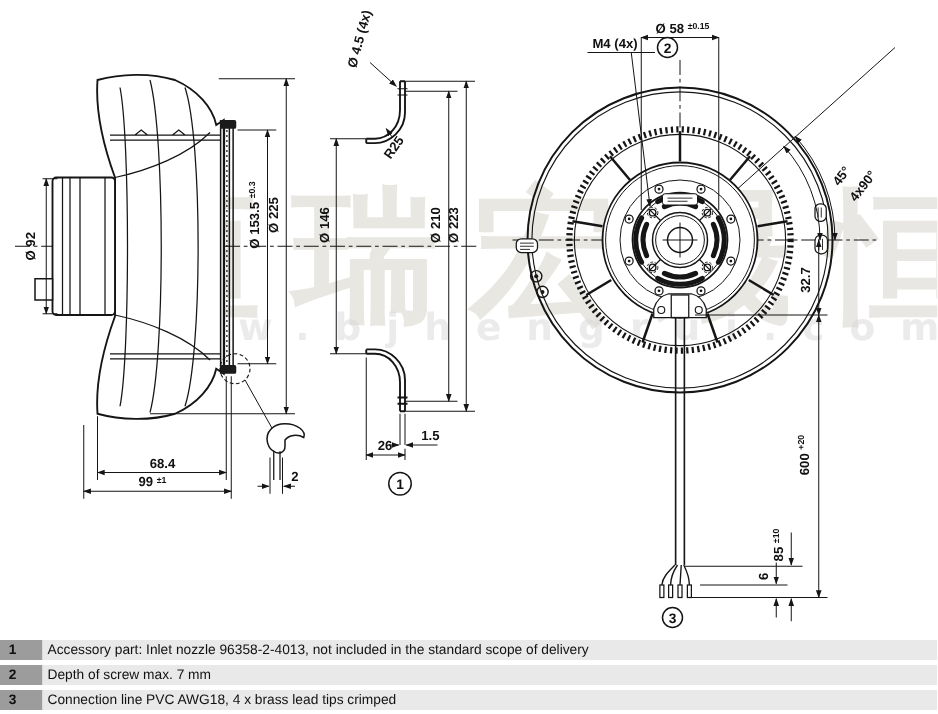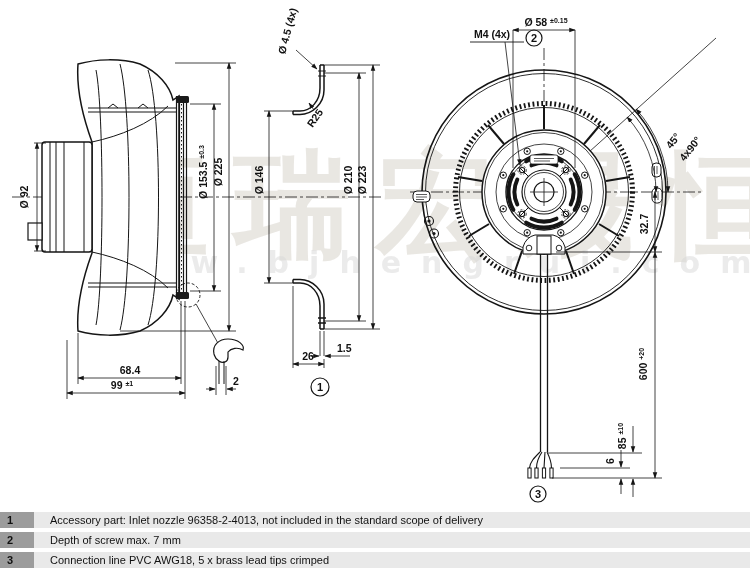--- a/index.html
+++ b/index.html
@@ -18,21 +18,21 @@
   svg#dwg text{font-family:"Liberation Sans",sans-serif;font-weight:bold;fill:#111;}
   .dim{font-size:10.5px;}
   .tol{font-size:7px;}
   .cc{font-size:11px;}
   
   #legend{position:absolute;left:0;top:512px;width:750px;z-index:3;}
   .lrow{position:relative;height:16px;margin-bottom:4px;display:flex;}
   .lno{width:34px;font-size:11px;font-weight:bold;color:#111;
        display:flex;align-items:center;padding-left:7px;box-sizing:border-box;}
   .ltx{flex:1;font-size:11px;color:#111;display:flex;align-items:center;
-       padding-left:16px;box-sizing:border-box;}
+       padding-left:4px;box-sizing:border-box;}
 </style>
 </head>
 <body>
 
 <div id="stage">
 
   <div id="wm-cn" style="color:#d8d4cc;">恒瑞宏晟恒</div>
   <div id="wm-url" style="color:#d8d8d8;">www.bjhengrui.com</div>
 
   <svg id="dwg" width="750" height="510" viewBox="0 0 750 510">
@@ -362,16 +362,16 @@
     <div class="lrow">
       <div class="lno" style="background:#9c9c9c">1</div>
       <div class="ltx" style="background:#e9e9e9">Accessory part: Inlet nozzle 96358-2-4013, not included in the standard scope of delivery</div>
     </div>
     <div class="lrow">
       <div class="lno" style="background:#9c9c9c">2</div>
       <div class="ltx" style="background:#e9e9e9">Depth of screw max. 7 mm</div>
     </div>
     <div class="lrow">
       <div class="lno" style="background:#9c9c9c">3</div>
-      <div class="ltx" style="background:#e9e9e9">Connection line PVC AWG18, 5 x brass lead tips crimped</div>
+      <div class="ltx" style="background:#e9e9e9">Connection line PVC AWG18, 4 x brass lead tips crimped</div>
     </div>
   </div>
 </div>
 
 </body></html>

